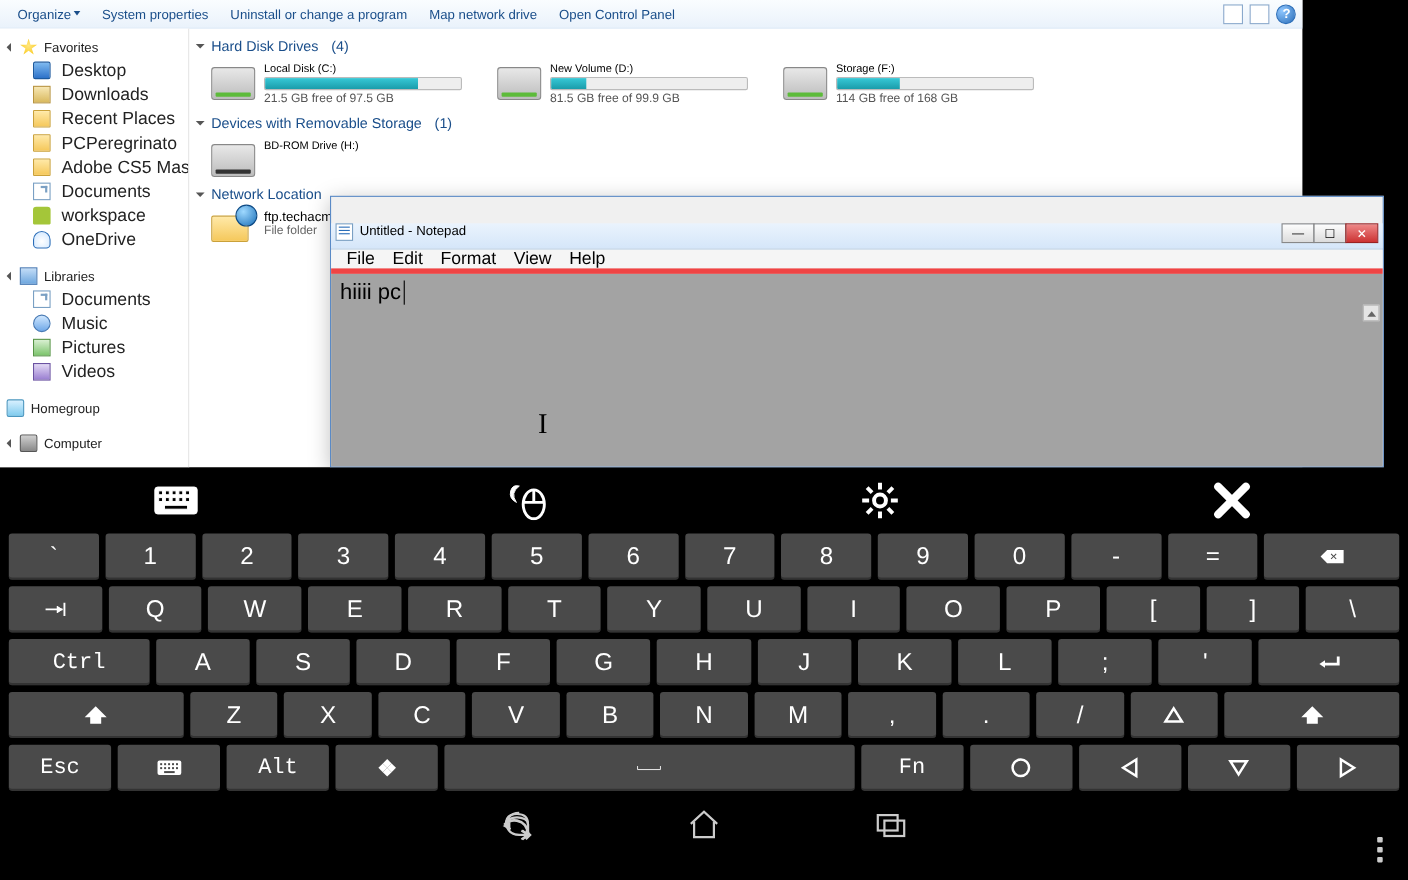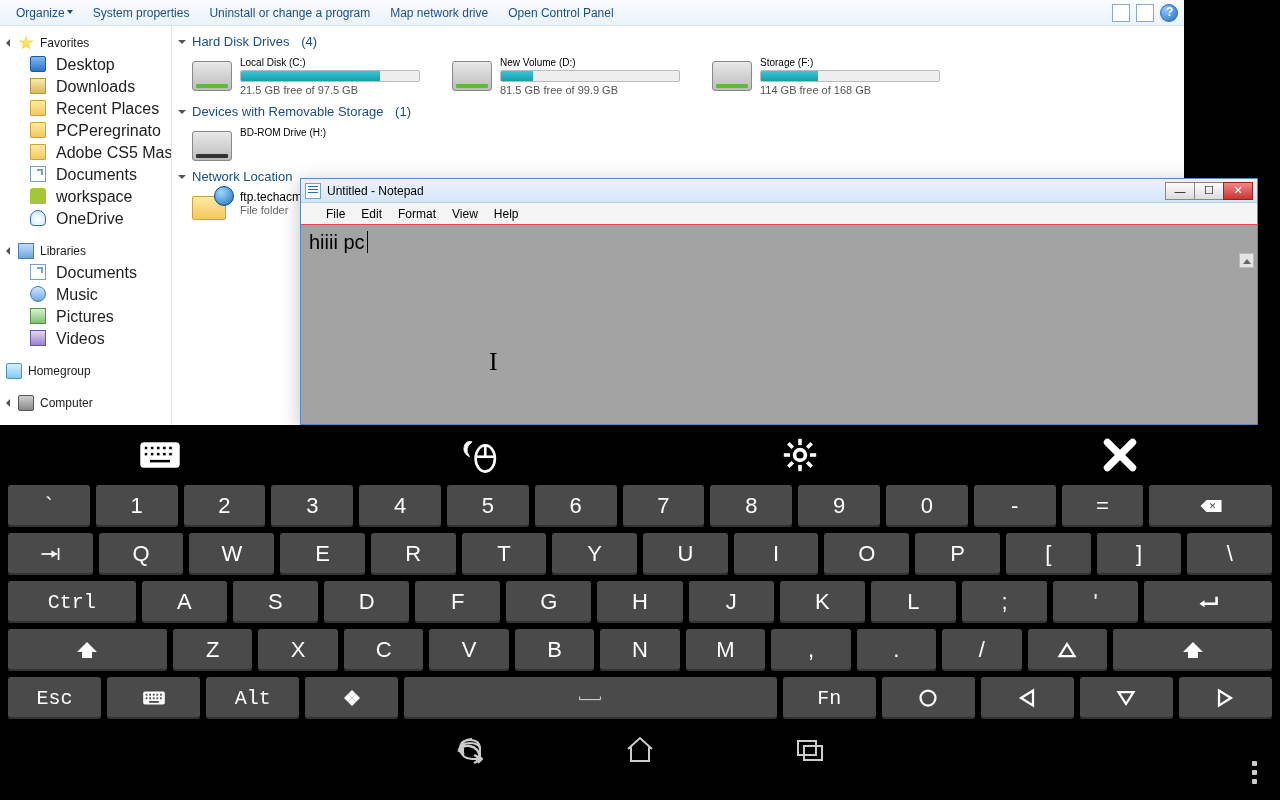--- a/index.html
+++ b/index.html
@@ -52,27 +52,27 @@
 
 .net-item { display:flex; align-items:flex-start; gap:8px; padding: 4px 0 4px 20px;}
 .net-ico { width: 40px; height: 30px; position:relative;}
 .net-ico .folder { position:absolute; bottom:0; left:0; width:34px;height:24px;background:linear-gradient(#ffe9a8,#f5c85b);border:1px solid #caa13a;border-radius:2px;}
 .net-ico .globe { position:absolute; top:-4px; right:-2px; width:20px;height:20px;background:radial-gradient(circle at 35% 30%,#9fd9ff,#1a6fb8);border:1px solid #0d4a85;border-radius:50%;}
 .net-info { font-size:12px; color:#000;}
 .net-sub { font-size:11px; color:#666;}
 
 
 .notepad { position:absolute; top:178px; left:300px; width:958px; height:247px; border:1px solid #5a8ac6; background:#f0f0f0; box-shadow:0 4px 18px rgba(0,0,0,.25); display:flex; flex-direction:column;}
-.np-titlebar { height:24px; background: linear-gradient(#eaf3fd,#d5e6f9); border-bottom:1px solid #b5cde6; display:flex;align-items:center;padding:0 4px;font-size:12px;}
+.np-titlebar { height:24px; background: linear-gradient(#eaf3fd,#d5e6f9); border-bottom:1px solid #b5cde6; display:flex;padding:0 4px;font-size:12px;margin-top:24px;}
 .np-title-ico { width:16px;height:16px;background:#fff;border:1px solid #7aa0c4;margin-right:6px;position:relative;}
 .np-title-ico::after{content:"";position:absolute;top:2px;left:2px;right:2px;border-top:1px solid #2a6db8;box-shadow:0 3px 0 #2a6db8,0 6px 0 #2a6db8;}
 .np-ctrls { margin-left:auto; display:flex;}
 .np-btn { width:30px;height:18px;border:1px solid #888;background:linear-gradient(#fdfdfd,#dcdcdc);display:flex;align-items:center;justify-content:center;font-size:11px;margin-left:-1px;cursor:pointer;}
 .np-btn.close { background:linear-gradient(#e88,#c33);border-color:#922;color:#fff;}
-.np-menu { height:22px;background:#f5f5f5;border-bottom:1px solid #ef4444;display:flex;align-items:center;padding:0 17px;font-size:12px;}
+.np-menu { height:22px;background:#f5f5f5;border-bottom:5px solid #ef4444;display:flex;align-items:center;padding:0 6px;font-size:16px;}
 .np-menu span{padding:0 8px;cursor:pointer;}
 .np-body { flex:1;background:#a3a3a3;padding:6px 8px;font-family:Arial,sans-serif;font-size:20px;color:#000;position:relative;}
 .np-caret { display:inline-block; width:1px; height:22px; background:#000; vertical-align:text-bottom; animation:blink 1s steps(1) infinite; margin-left:2px;}
 @keyframes blink{50%{opacity:0;}}
 .np-cursor { position:absolute; top:122px; left:188px; font-family:serif; font-size:26px; color:#000;}
 .np-scroll-up { position:absolute; right:3px; top:28px; width:15px;height:15px;background:#e5e5e5;border:1px solid #bbb;display:flex;align-items:center;justify-content:center;}
 .np-scroll-up::after{content:"";border:4px solid transparent;border-bottom:5px solid #666;margin-bottom:3px;}
 
 
 .kb-wrap { position:absolute; top:425px; left:0; width:1280px; height:375px; background:#000; }

